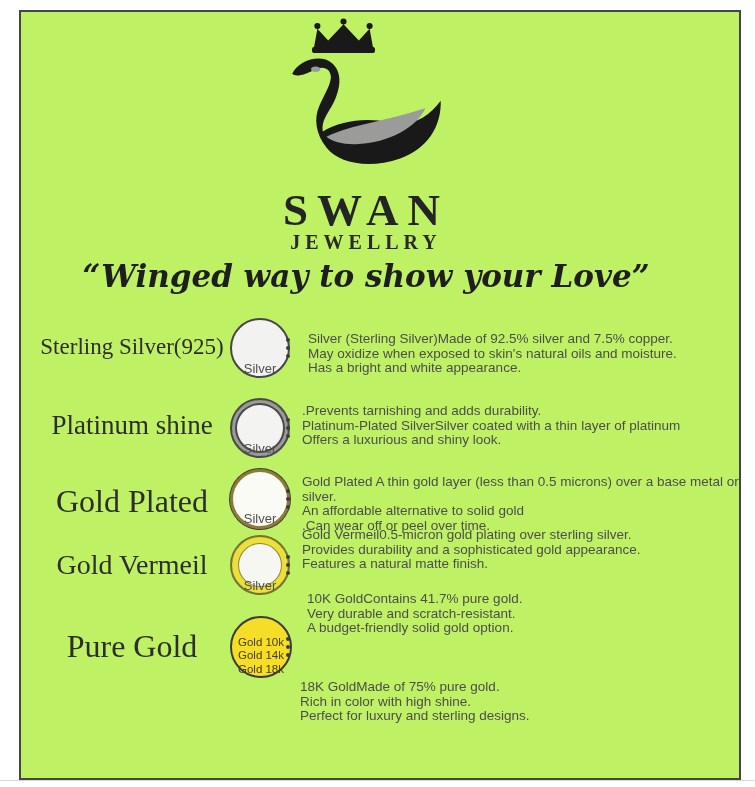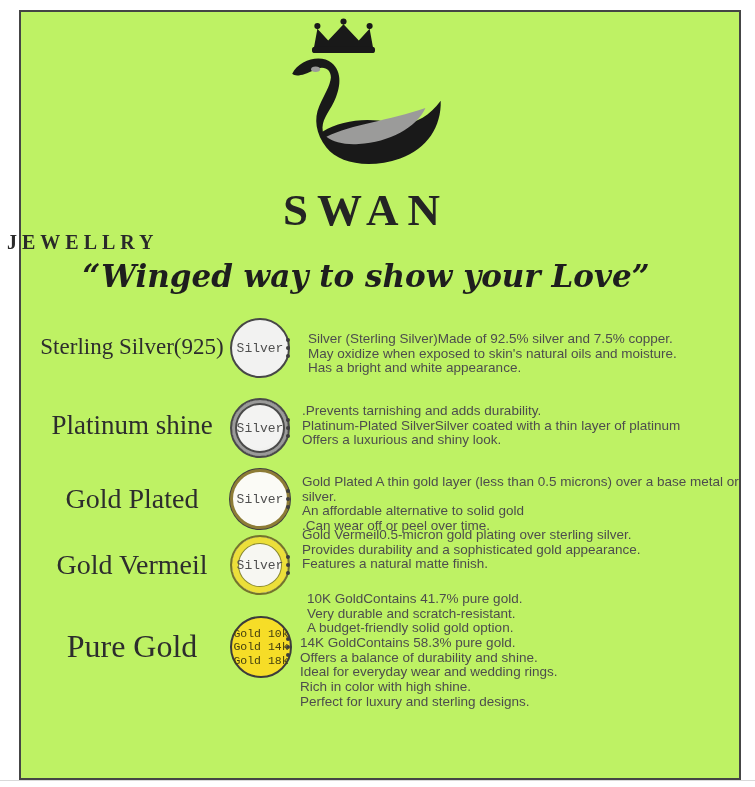--- a/index.html
+++ b/index.html
@@ -9,39 +9,39 @@
          background:#bef264;border:2px solid #454545;box-sizing:border-box;}
   .bottom-rule{position:absolute;left:0;top:780px;width:755px;height:1px;background:#d9d9d9;}
 
   
   .header{position:absolute;left:0;top:0;width:100%;padding-right:28px;box-sizing:border-box;
           display:flex;flex-direction:column;align-items:center;}
   .logo{position:absolute;top:6px;left:50%;margin-left:-122px;width:216px;height:162px;}
   .brand-name{position:absolute;top:172px;width:100%;text-align:center;
               font-family:"Liberation Serif", serif;font-size:45px;font-weight:600;
               letter-spacing:9px;color:#242424;}
-  .brand-sub{position:absolute;top:219px;width:100%;text-align:left;
+  .brand-sub{position:absolute;top:219px;width:100%;text-align:center;
              font-family:"Liberation Serif", serif;font-size:20px;font-weight:700;
              letter-spacing:5px;color:#2a2a2a;}
   .tagline{position:absolute;top:246px;width:100%;text-align:center;
            font-family:"DejaVu Serif", serif;font-style:italic;font-weight:700;
            font-size:31px;color:#1e1e1e;}
 
   
   .row-label{position:absolute;left:0;width:222px;text-align:center;
              font-family:"Liberation Serif", serif;color:#2d2d2d;}
   .lbl-1{top:322px;font-size:23px;}
   .lbl-2{top:398px;font-size:27px;}
-  .lbl-3{top:471px;font-size:28px;}
+  .lbl-3{top:471px;font-size:32px;}
   .lbl-4{top:537px;font-size:28px;}
   .lbl-5{top:616px;font-size:32px;}
 
   .badge{position:absolute;left:209px;width:60px;height:60px;border-radius:50%;
          box-sizing:border-box;display:flex;flex-direction:column;align-items:center;
-         justify-content:center;font-family:Liberation Mono, monospace;}
+         justify-content:flex-end;font-family:Liberation Sans, sans-serif;}
   .badge .btxt{font-size:13px;color:#4f4f4f;}
   .badge-silver{top:306px;background:#f2f2f1;border:2px solid #474747;}
   .badge-platinum{top:386px;background:radial-gradient(circle at 45% 40%, #f3f3f2 55%, #dededc);
                   border:2px solid #4a4a4a;
                   box-shadow:inset 0 0 0 3px #9b9b9a, inset 0 0 0 5px #4a4a4a;}
   .badge-goldplated{top:457px;background:#fbfbf6;border:3px solid #8d7c36;
                     box-shadow:0 0 0 1px #3f3f3f;}
   .badge-vermeil{top:523px;background:#f7f7f2;border:2px solid #74742c;
                  box-shadow:inset 0 0 0 6px #ecdf3a, inset 0 0 0 7px #8a8a35;}
   .badge-puregold{top:604px;width:62px;height:62px;background:#f6dd27;border:2px solid #3c3c3c;}
@@ -169,25 +169,21 @@
     <div class="dots dots-5">
         <span></span>
         <span></span>
         <span></span>
       </div>
     <div class="desc desc-g10">
       <div>10K GoldContains 41.7% pure gold.</div>
       <div>Very durable and scratch-resistant.</div>
       <div>A budget-friendly solid gold option.</div>
     </div>
-    <div class="desc desc-g14">
-      <div>14K GoldContains 58.3% pure gold.</div>
-      <div>Offers a balance of durability and shine.</div>
-      <div>Ideal for everyday wear and wedding rings.</div>
-    </div>
     <div class="desc desc-g18">
+      <div>18K GoldMade of 75% pure gold.</div>
       <div>Rich in color with high shine.</div>
       <div>Perfect for luxury and sterling designs.</div>
     </div>
 
   </div>
   <div class="bottom-rule"></div>
 </div>
 
 </body></html>

